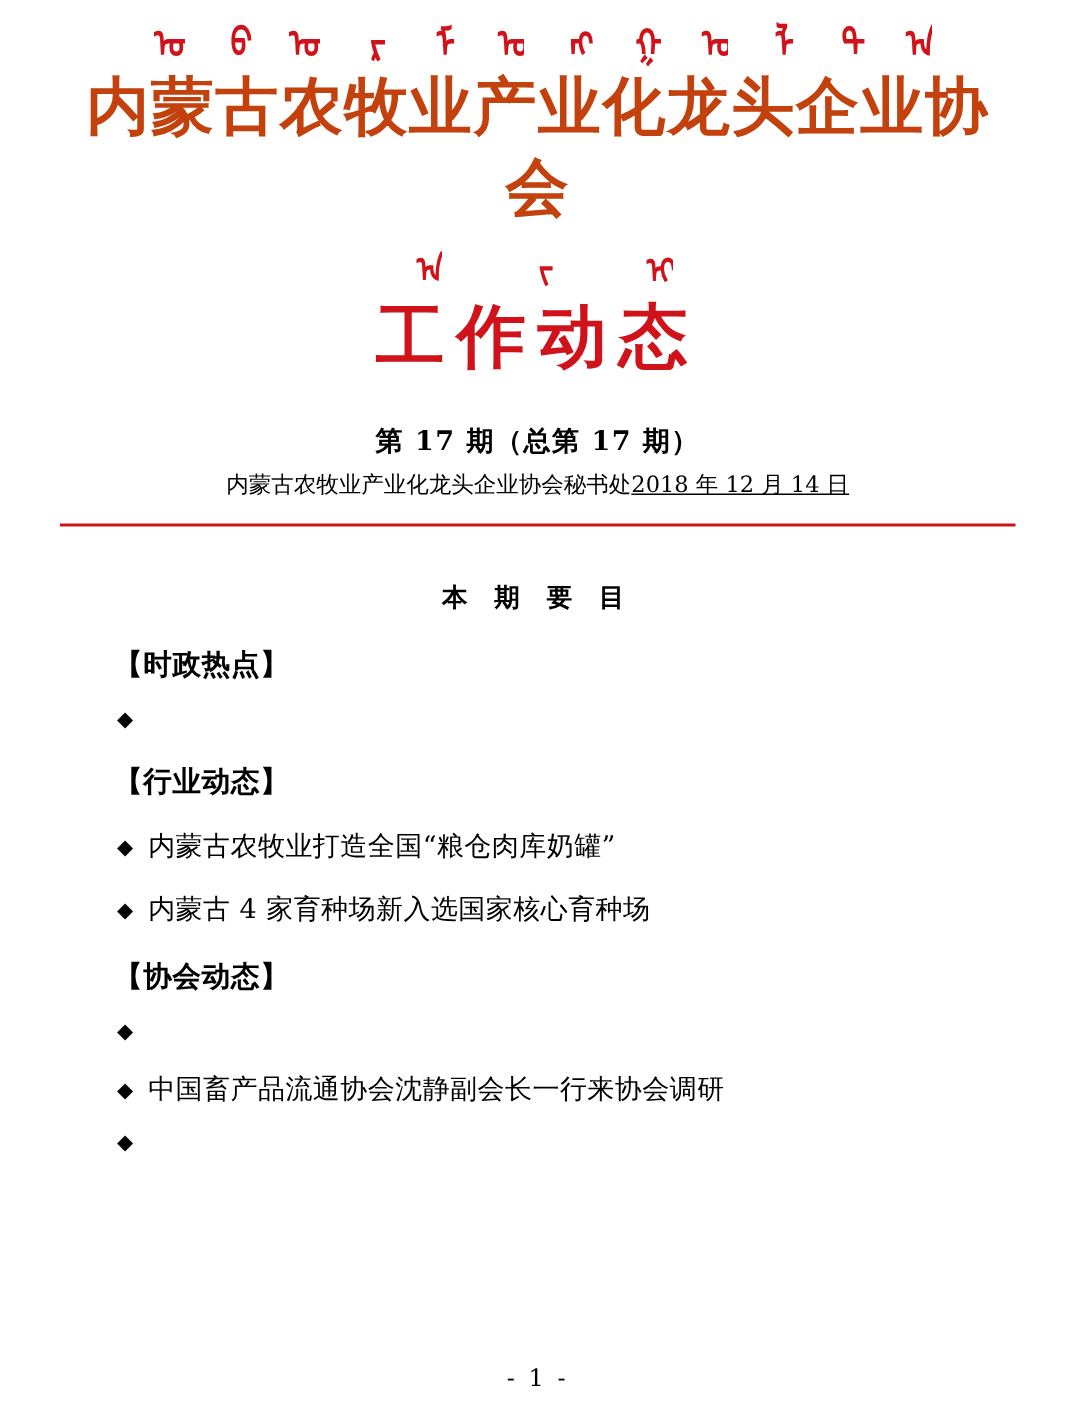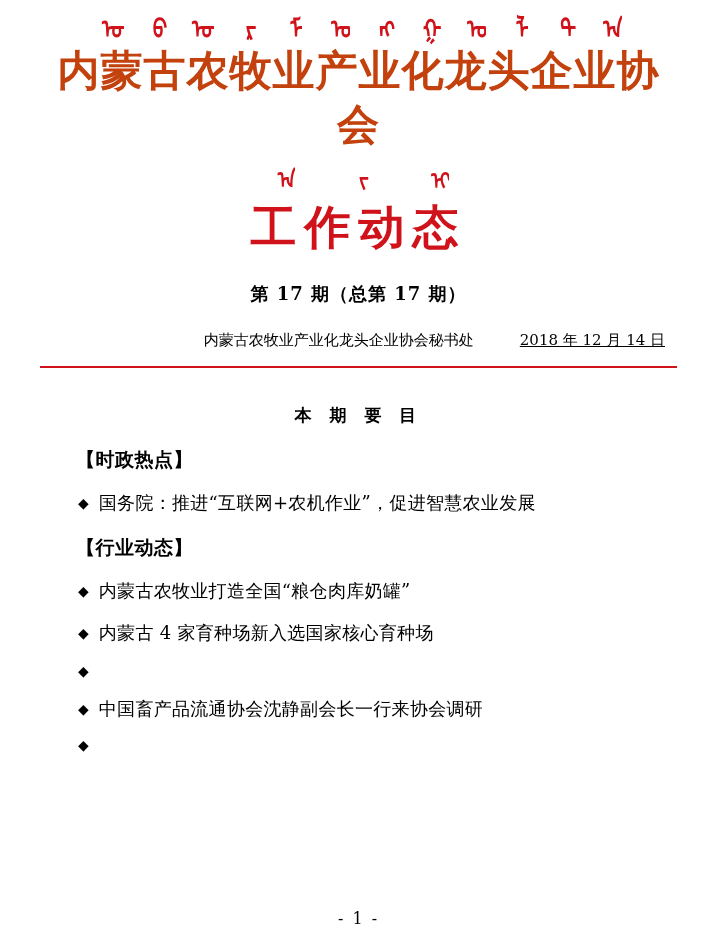--- a/index.html
+++ b/index.html
@@ -63,47 +63,46 @@
     display: flex;
     justify-content: center;
     gap: 52px;
   }
   .mongolian-mid .mongolian-glyph {
     font-size: 24px;
   }
   .title-dongtai {
     text-align: center;
     color: #d0121b;
-    font-family: Liberation Serif, serif;
+    font-family: Liberation Mono, monospace;
     font-weight: bold;
     font-size: 46px;
     line-height: 56px;
     letter-spacing: 8px;
     margin-top: 10px;
   }
 
   
   .issue-line {
     text-align: center;
     font-size: 18px;
     font-weight: bold;
     font-family: "DejaVu Serif", serif;
     margin-top: 26px;
     letter-spacing: 1px;
   }
 
   
   .meta-row {
     display: flex;
-    justify-content: flex-end;
+    justify-content: center;
     align-items: baseline;
-    gap: 46px;
     font-size: 15px;
     font-family: "DejaVu Serif", serif;
-    margin-top: 25px;
+    margin-top: 8px;
     padding: 0 12px;
   }
   .meta-row .publisher { white-space: nowrap; }
   .meta-row .pubdate { white-space: nowrap; text-decoration: underline; }
 
   
   .red-rule {
     margin-top: 16px;
     height: 2px;
     background: #d0121b;
@@ -196,37 +195,37 @@
   </div>
 
   <div class="red-rule"></div>
 
   <div class="contents-title">本 期 要 目</div>
 
   <div class="section">
     <div class="section-heading">【时政热点】</div>
     <div class="entry">
       <span class="bullet">◆</span>
-      <span class="entry-text">国务院：推进“互联网+农机作业”，促进智慧农业发展</span>
     </div>
   </div>
 
   <div class="section">
     <div class="section-heading">【行业动态】</div>
     <div class="entry">
       <span class="bullet">◆</span>
       <span class="entry-text">内蒙古农牧业打造全国“粮仓肉库奶罐”</span>
     </div>
     <div class="entry">
       <span class="bullet">◆</span>
       <span class="entry-text">内蒙古 4 家育种场新入选国家核心育种场</span>
     </div>
   </div>
 
   <div class="section">
+    <div class="section-heading">【协会动态】</div>
     <div class="entry">
       <span class="bullet">◆</span>
     </div>
     <div class="entry">
       <span class="bullet">◆</span>
       <span class="entry-text">中国畜产品流通协会沈静副会长一行来协会调研</span>
     </div>
     <div class="entry">
       <span class="bullet">◆</span>
     </div>

